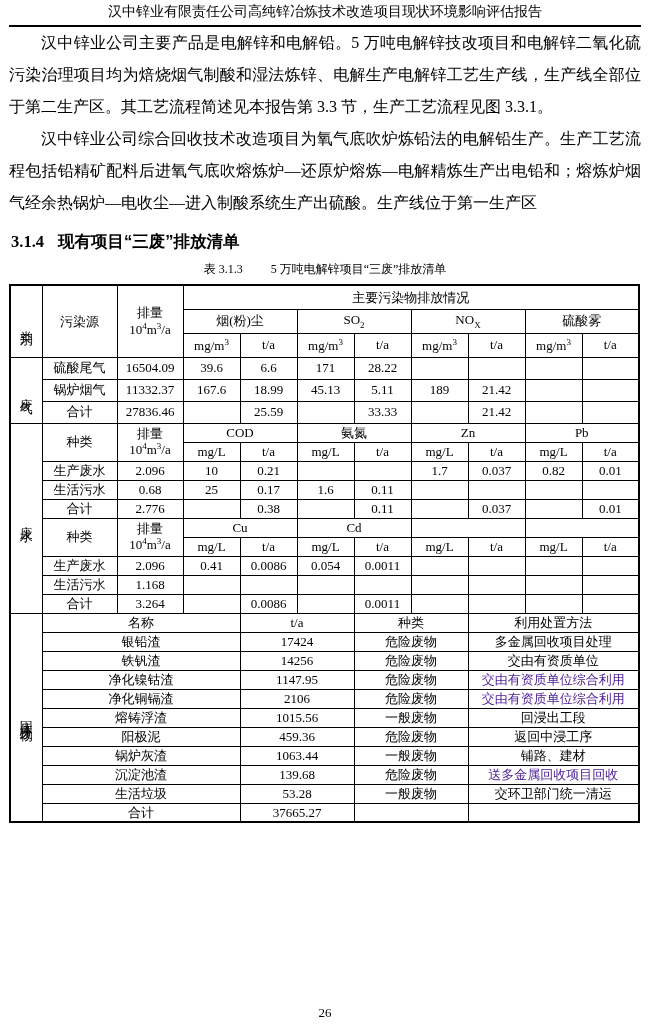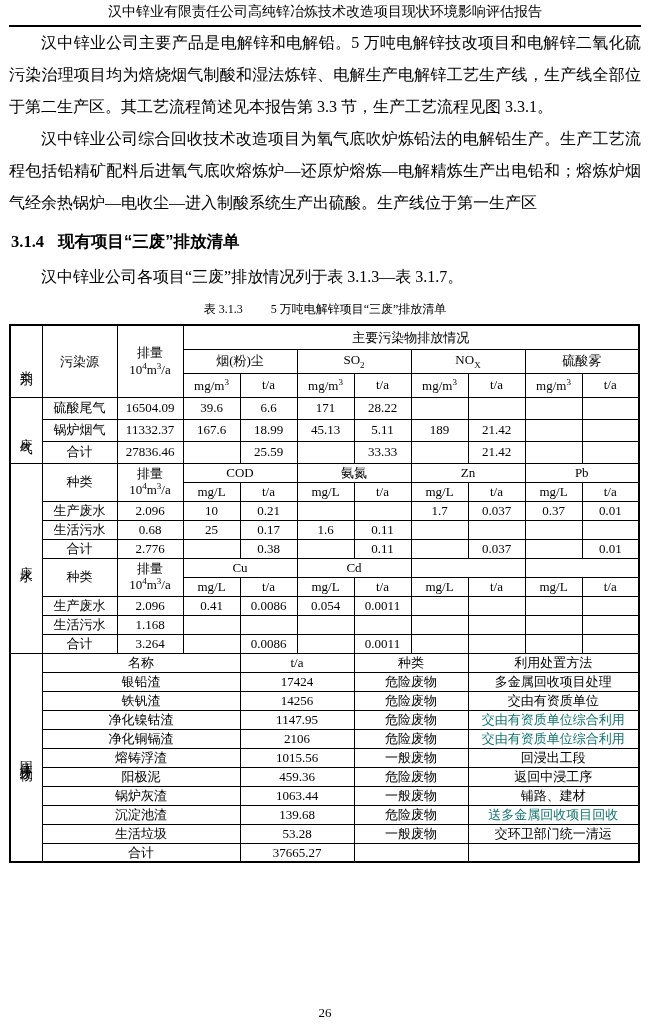--- a/index.html
+++ b/index.html
@@ -58,21 +58,21 @@
   tr.r-head td { height:24px; }
   tr.r-gas  td { height:22px; }
   tr.r-wat  td { height:19px; }
   tr.r-sol  td { height:19px; }
   .vtext {
     writing-mode:vertical-lr;
     text-orientation:upright;
     letter-spacing:3px;
     line-height:1;
   }
-  td.blue { color:#0f766e; }
+  td.blue { color:#4c1d95; }
   sup,sub { font-size:9px; }
   .page-num {
     position:absolute;
     bottom:12px; left:0; right:0;
     text-align:center;
     font-size:13px;
   }
 </style>
 </head>
 <body>
@@ -80,21 +80,20 @@
 <div class="page">
 
   <div class="running-header">汉中锌业有限责任公司高纯锌冶炼技术改造项目现状环境影响评估报告</div>
 
   <p class="body-par">汉中锌业公司主要产品是电解锌和电解铅。5 万吨电解锌技改项目和电解锌二氧化硫污染治理项目均为焙烧烟气制酸和湿法炼锌、电解生产电解锌工艺生产线，生产线全部位于第二生产区。其工艺流程简述见本报告第 3.3 节，生产工艺流程见图 3.3.1。</p>
   <p class="body-par">汉中锌业公司综合回收技术改造项目为氧气底吹炉炼铅法的电解铅生产。生产工艺流程包括铅精矿配料后进氧气底吹熔炼炉—还原炉熔炼—电解精炼生产出电铅和；熔炼炉烟气经余热锅炉—电收尘—进入制酸系统生产出硫酸。生产线位于第一生产区</p>
 
   <h2 class="sec">
     <span class="sec-num">3.1.4</span><span>现有项目“三废”排放清单</span>
   </h2>
-  <p class="body-par">汉中锌业公司各项目“三废”排放情况列于表 3.1.3—表 3.1.7。</p>
 
   <div class="tbl-caption">
     <span class="cap-label">表 3.1.3</span><span>5 万吨电解锌项目“三废”排放清单</span>
   </div>
 
   <table class="emis">
     <colgroup>
       <col style="width:32px">
         <col style="width:75px">
         <col style="width:66px">
@@ -191,21 +190,21 @@
     </tr>
     <tr class="r-wat">
           <td>生产废水</td>
           <td>2.096</td>
           <td>10</td>
           <td>0.21</td>
           <td></td>
           <td></td>
           <td>1.7</td>
           <td>0.037</td>
-          <td>0.37</td>
+          <td>0.82</td>
           <td>0.01</td>
         </tr>
     <tr class="r-wat">
           <td>生活污水</td>
           <td>0.68</td>
           <td>25</td>
           <td>0.17</td>
           <td>1.6</td>
           <td>0.11</td>
           <td></td>

